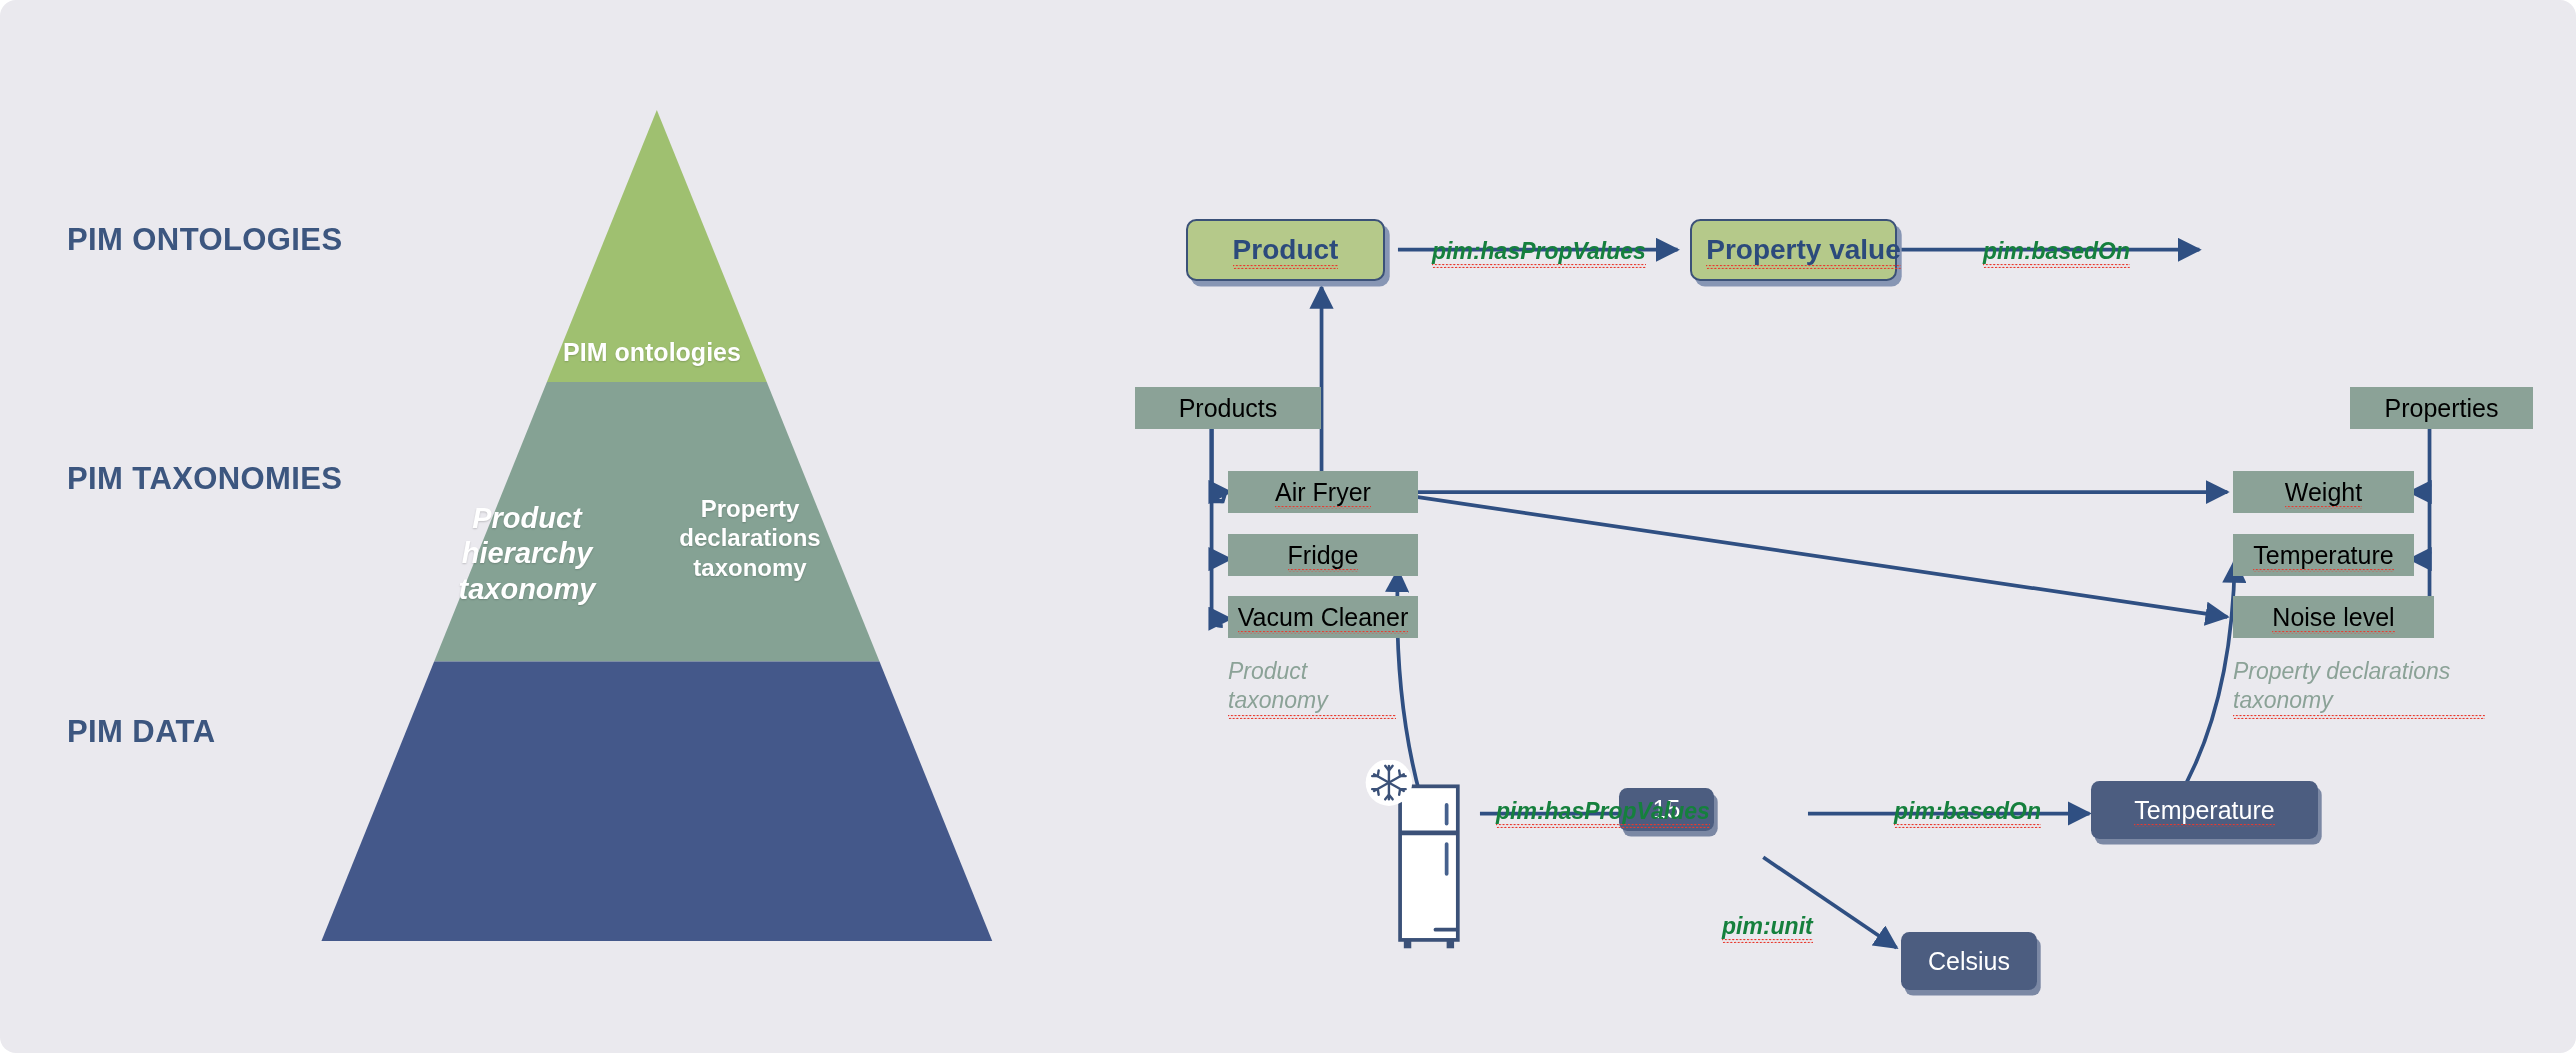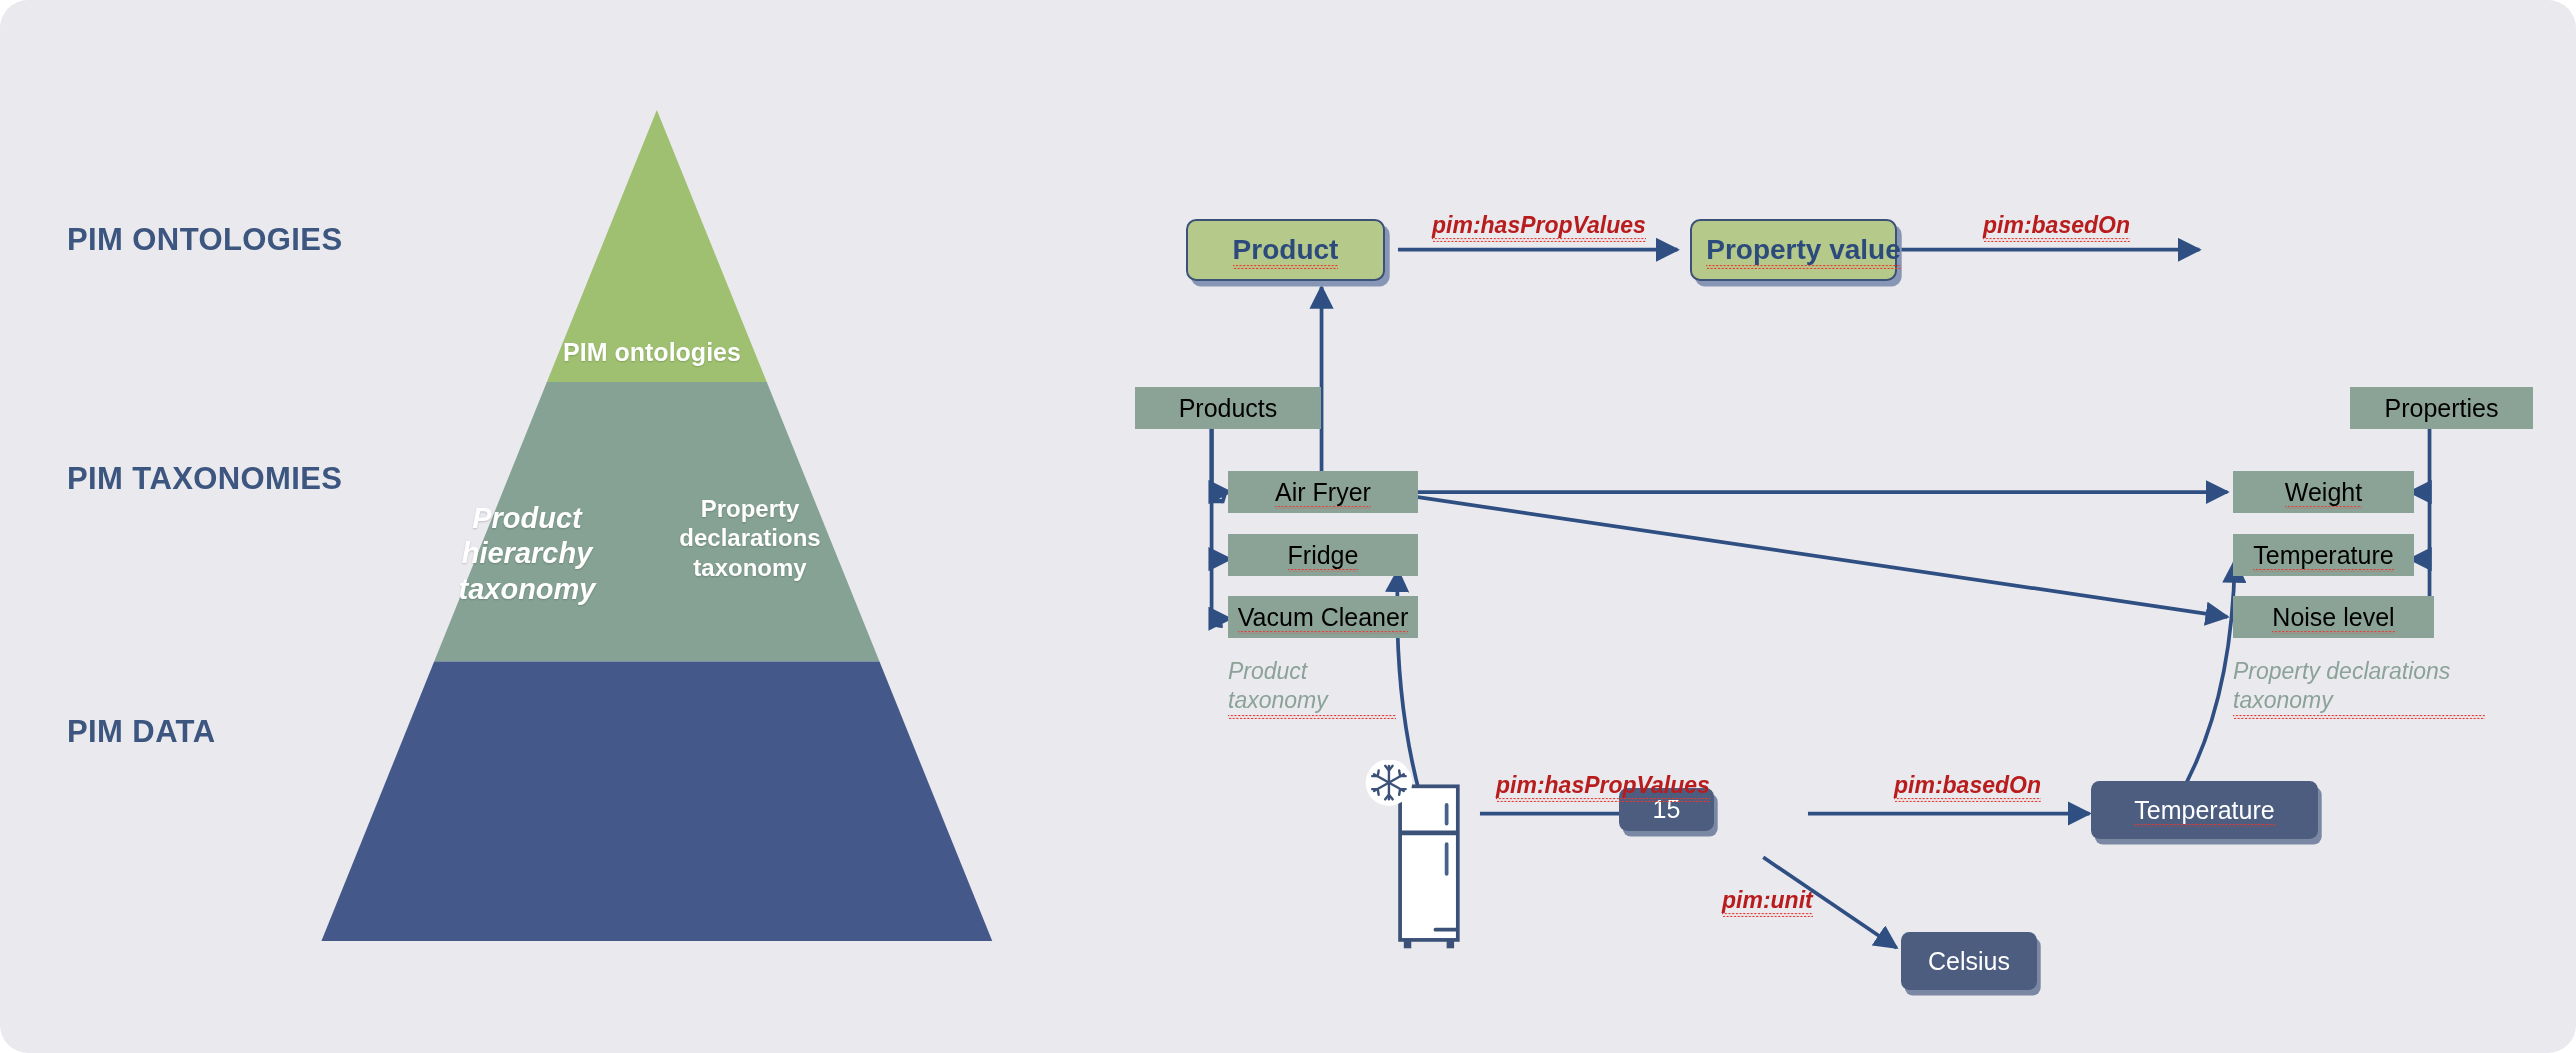--- a/index.html
+++ b/index.html
@@ -11,21 +11,21 @@
     width: 2576px;
     height: 1053px;
     font-family: "Liberation Sans", sans-serif;
     overflow: hidden;
   }
   #canvas {
     position: relative;
     width: 2576px;
     height: 1053px;
     background: #eae9ee;
-    border-radius: 28px;
+    border-radius: 16px;
     overflow: hidden;
   }
 
   
   #pyramid-section {
     position: absolute;
     left: 0; top: 0;
     width: 1118px; height: 1053px;
   }
   .tier-label {
@@ -113,25 +113,26 @@
     align-items: center;
     justify-content: center;
     text-align: center;
     box-sizing: border-box;
     white-space: nowrap;
   }
 
   
   .edge-label {
     position: absolute;
-    color: #b91c1c;
+    color: #15803d;
     font-size: 23px;
     font-style: italic;
     font-weight: 600;
     white-space: nowrap;
+    margin-top: 26px;
   }
 
   
   .tax-caption {
     position: absolute;
     color: #8ba297;
     font-size: 23px;
     font-style: italic;
     line-height: 1.28;
   }

